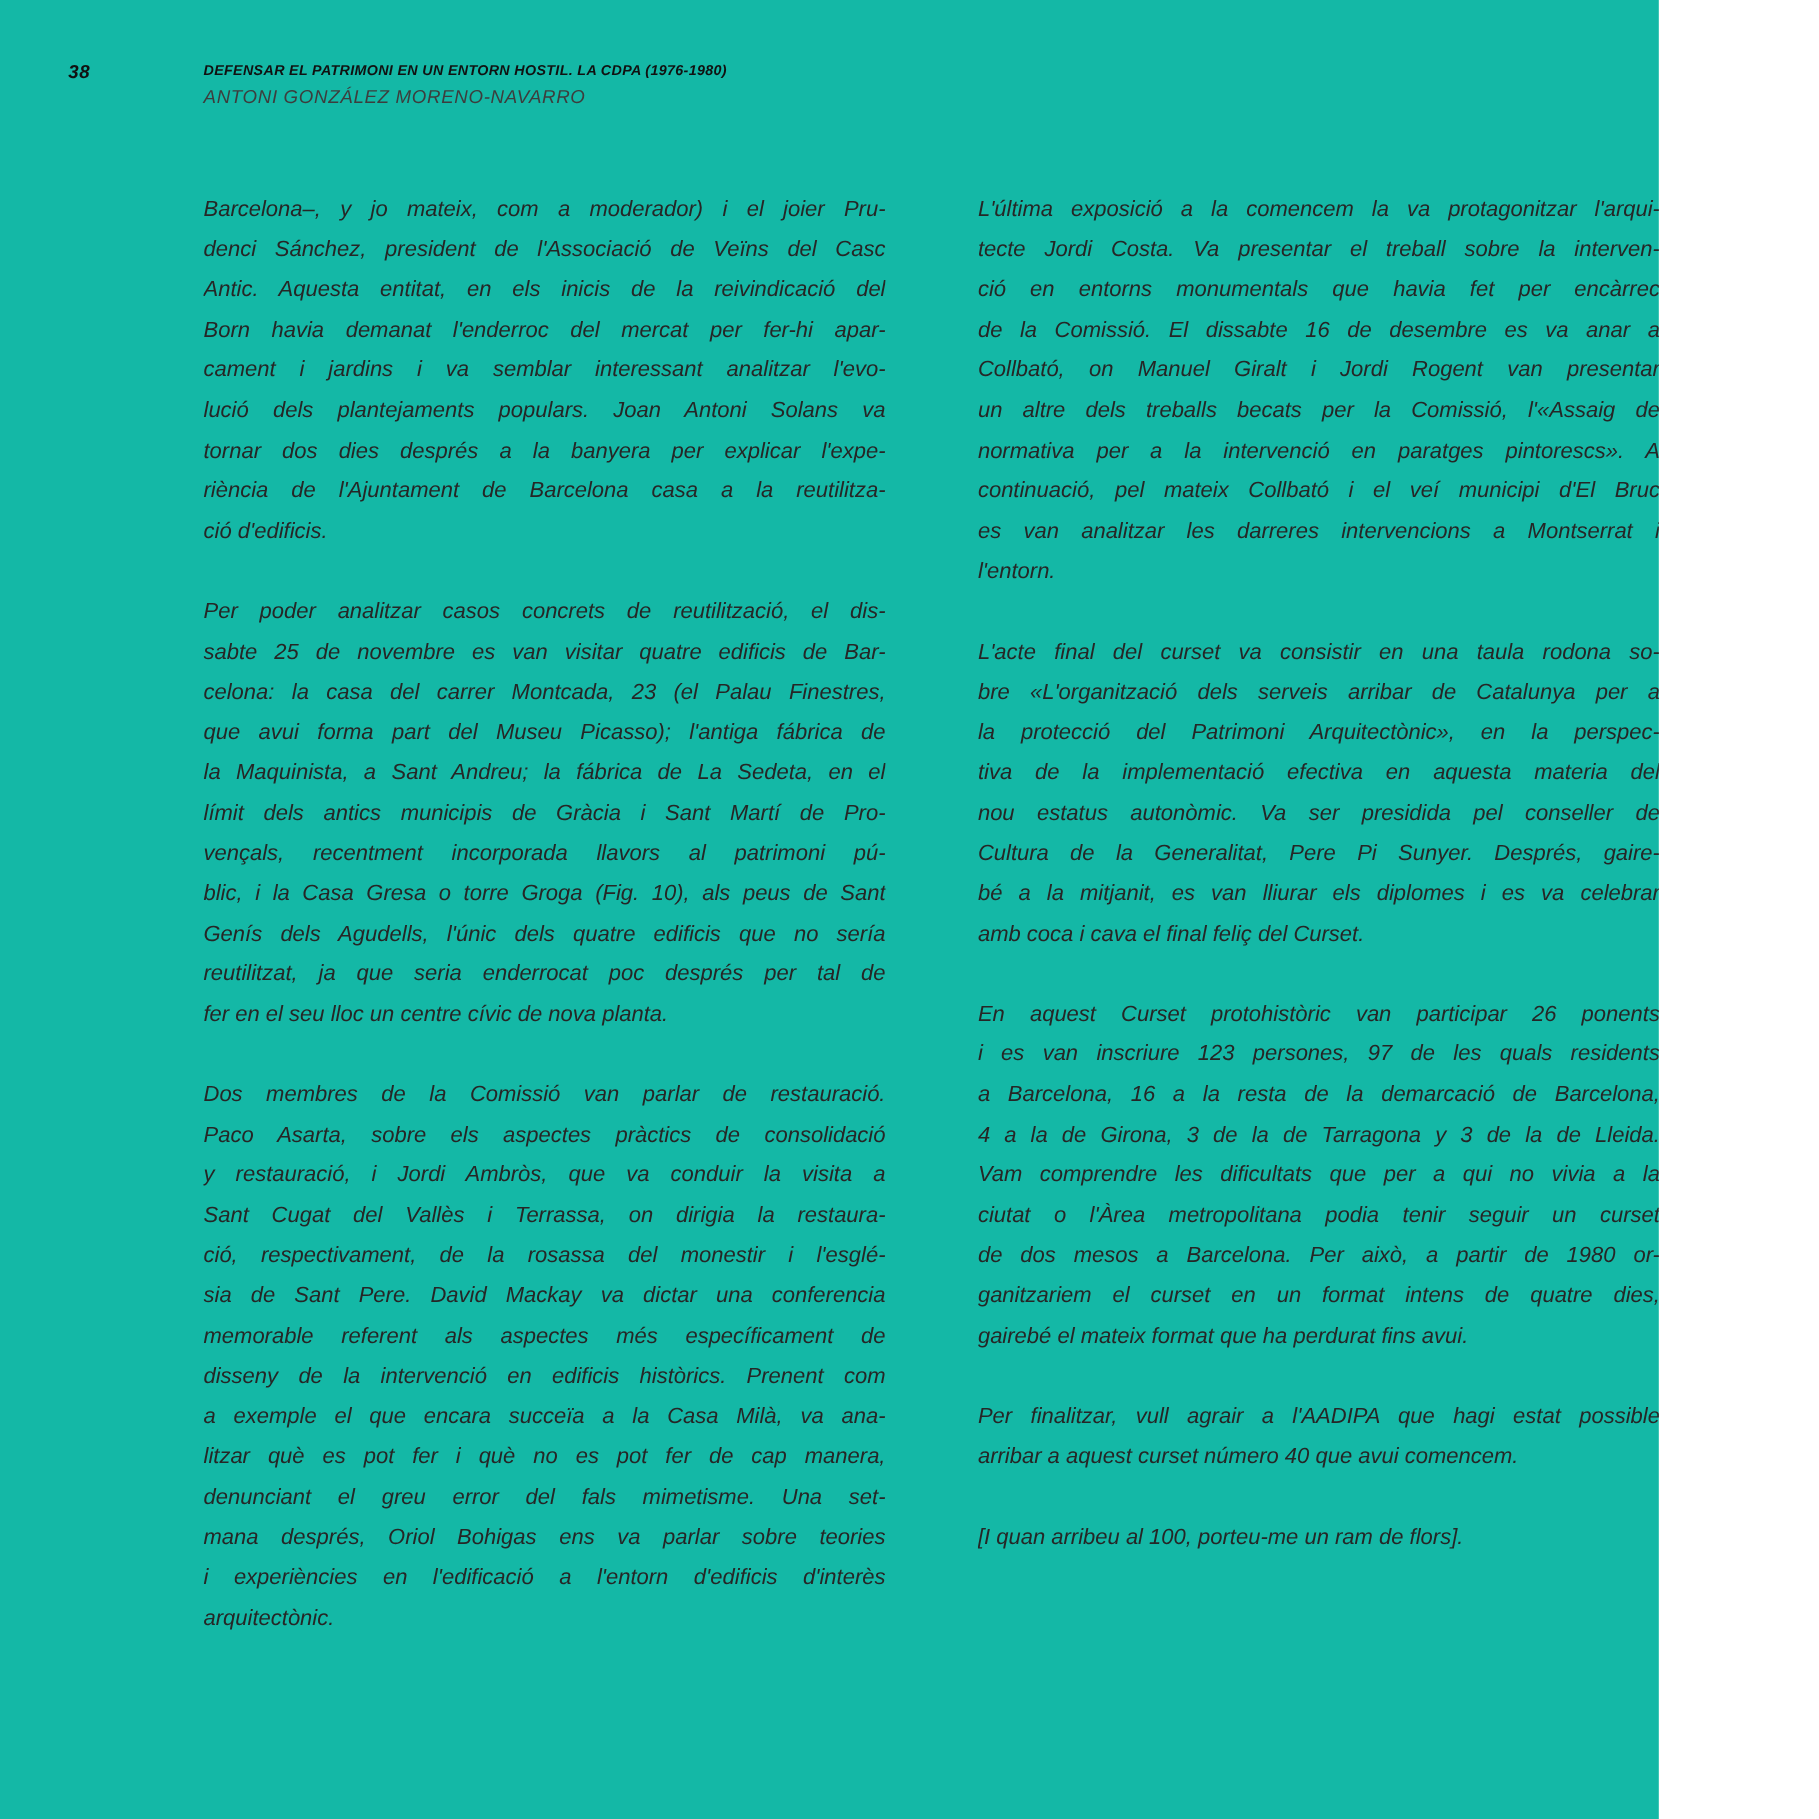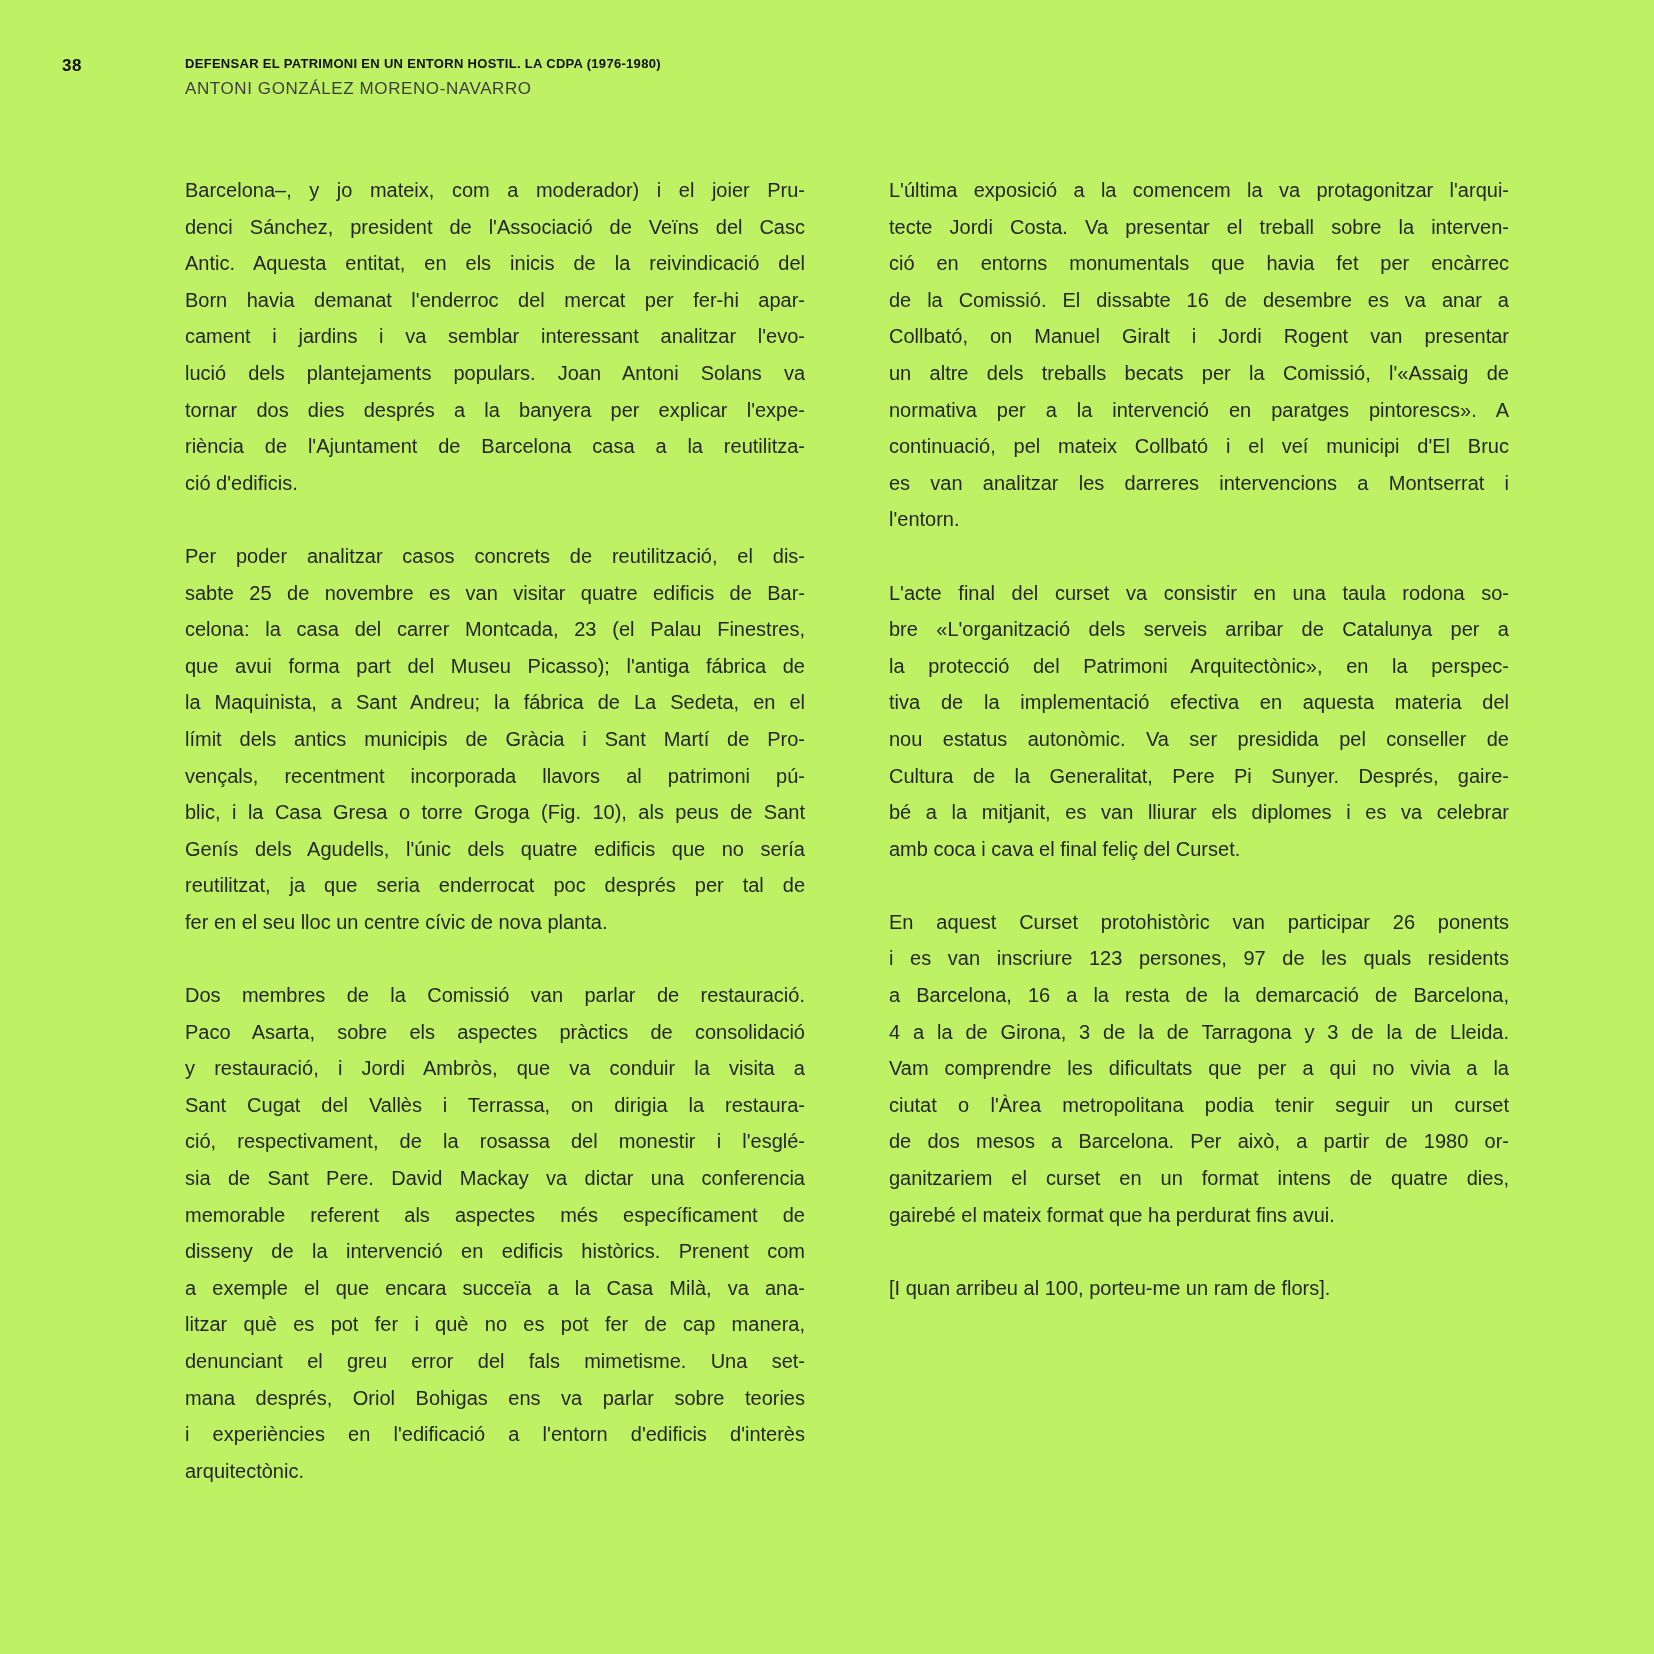--- a/index.html
+++ b/index.html
@@ -2,26 +2,27 @@
 <html><head>
 <meta charset="utf-8">
 <style>
   html, body {
     margin: 0;
     padding: 0;
     background: #ffffff;
   }
   #page {
     position: relative;
-    width: 1654px;
+    width: 1508px;
     height: 1654px;
-    background: #bef264;
+    background: #14b8a6;
     font-family: "Liberation Sans", sans-serif;
     color: #222222;
     overflow: hidden;
+    font-style: italic;
   }
   
   #page-number {
     position: absolute;
     left: 62px;
     top: 56px;
     font-size: 17px;
     font-weight: bold;
     letter-spacing: 0.5px;
     color: #111111;
@@ -150,17 +151,21 @@
         <div class="tl">i es van inscriure 123 persones, 97 de les quals residents</div>
         <div class="tl">a Barcelona, 16 a la resta de la demarcació de Barcelona,</div>
         <div class="tl">4 a la de Girona, 3 de la de Tarragona y 3 de la de Lleida.</div>
         <div class="tl">Vam comprendre les dificultats que per a qui no vivia a la</div>
         <div class="tl">ciutat o l'Àrea metropolitana podia tenir seguir un curset</div>
         <div class="tl">de dos mesos a Barcelona. Per això, a partir de 1980 or-</div>
         <div class="tl">ganitzariem el curset en un format intens de quatre dies,</div>
         <div class="tl">gairebé el mateix format que ha perdurat fins avui.</div>
       </div>
       <div class="para">
+        <div class="tl">Per finalitzar, vull agrair a l'AADIPA que hagi estat possible</div>
+        <div class="tl">arribar a aquest curset número 40 que avui comencem.</div>
+      </div>
+      <div class="para">
         <div class="tl">[I quan arribeu al 100, porteu-me un ram de flors].</div>
       </div>
     </div>
 
 </div>
 
 </body></html>

